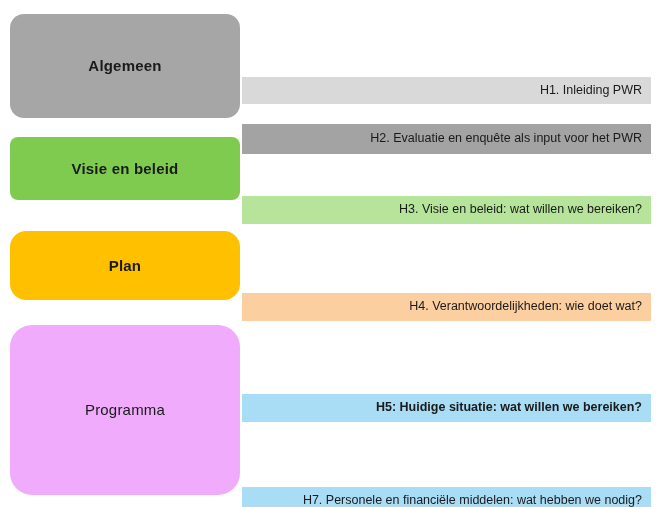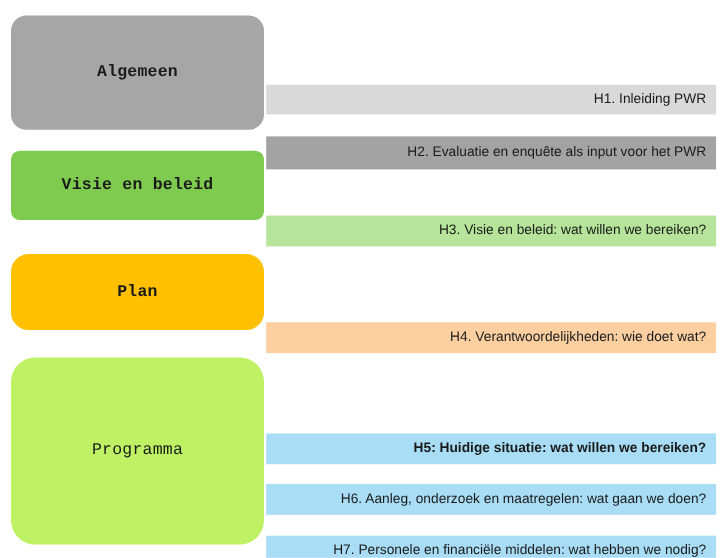--- a/index.html
+++ b/index.html
@@ -29,21 +29,20 @@
     display: flex;
     align-items: center;
     justify-content: center;
     text-align: right;
     color: #1a1a1a;
     font-size: 15px;
     font-weight: bold;
     letter-spacing: 0.2px;
     line-height: 1.2;
     z-index: 2;
-    font-family: Liberation Mono, monospace;
   }
   .cat-box.plain {
     font-weight: normal;
     font-size: 15px;
   }
 
   
   .bar {
     position: absolute;
     box-sizing: border-box;
@@ -83,21 +82,21 @@
   #cat-plan {
     left: 10px;  top: 231px;  width: 230px; height: 69px;
     background: #ffc000;
     border-radius: 16px;
   }
   #bar-h4 { left: 242px; top: 251px; width: 409px; height: 28px; background: #fbcfa0; text-align: right; }
 
   
   #cat-programma {
     left: 10px;  top: 325px;  width: 230px; height: 170px;
-    background: #bef264;
+    background: #f0abfc;
     border-radius: 22px;
   }
   #bar-h5 { left: 242px; top: 352px; width: 409px; height: 28px; background: #a8ddf5; font-weight: bold; }
   #bar-h6 { left: 242px; top: 398px; width: 409px; height: 28px; background: #a8ddf5; }
   #bar-h7 { left: 242px; top: 445px; width: 409px; height: 28px; background: #a8ddf5; padding-left: 12px; }
 </style>
 </head>
 <body>
 
 <div id="diagram">
@@ -131,21 +130,18 @@
   </div>
 
   <div class="cat-box plain" id="cat-programma">
     <span>Programma</span>
   </div>
 
   <div class="bar" id="bar-h5">
     <span>H5: Huidige situatie: wat willen we bereiken?</span>
   </div>
 
-  <div class="bar" id="bar-h6">
-    <span>H6. Aanleg, onderzoek en maatregelen: wat gaan we doen?</span>
-  </div>
 
   <div class="bar" id="bar-h7">
     <span>H7. Personele en financiële middelen: wat hebben we nodig?</span>
   </div>
 
 </div>
 
 </body></html>

